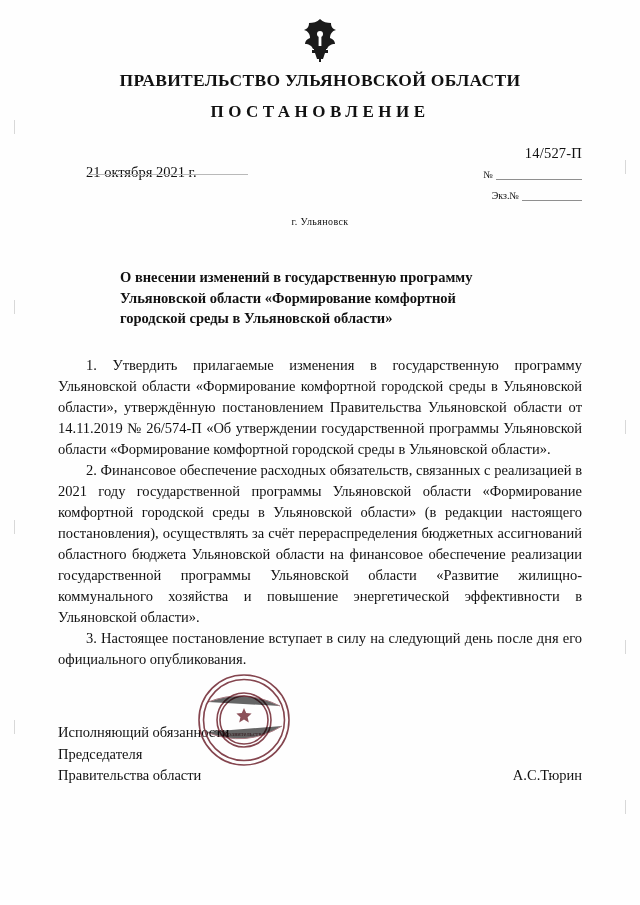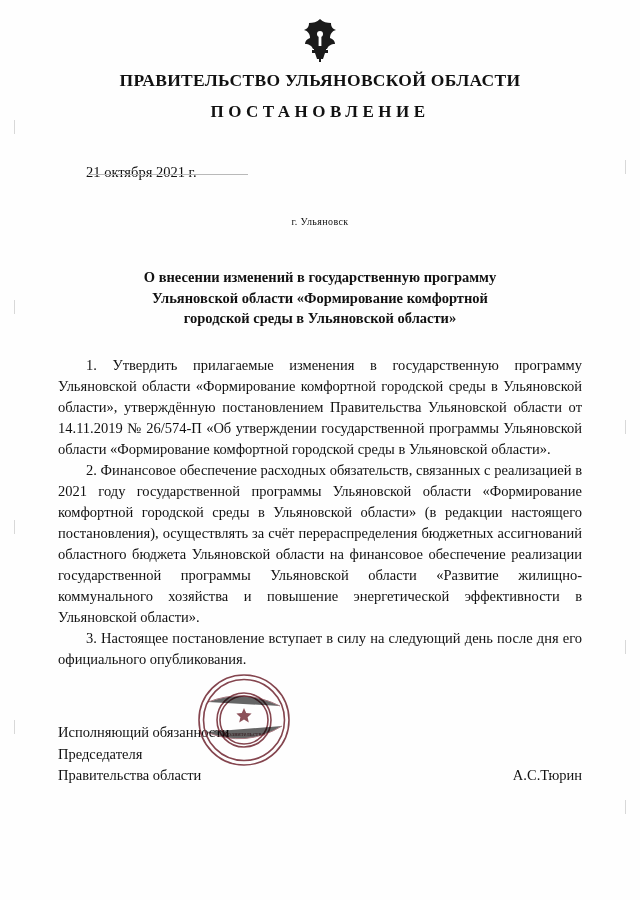--- a/index.html
+++ b/index.html
@@ -117,21 +117,21 @@
   .city {
     text-align: center;
     font-size: 10px;
     margin-top: 12px;
     letter-spacing: 0.4px;
   }
 
   .doc-subject {
     margin: 40px auto 8px auto;
     width: 400px;
-    text-align: center;
+    text-align: left;
     font-size: 14.5px;
     font-weight: bold;
     line-height: 1.42;
   }
 
   .body-text {
     margin-top: 26px;
     font-size: 14.5px;
     line-height: 1.45;
     text-align: justify;
@@ -201,20 +201,31 @@
       </svg>
     </span>
   </div>
 
   <div class="gov-title">ПРАВИТЕЛЬСТВО УЛЬЯНОВСКОЙ ОБЛАСТИ</div>
   <div class="doc-type">ПОСТАНОВЛЕНИЕ</div>
 
   <div class="meta-row">
     <div class="doc-date">21 октября 2021 г.</div>
     <div class="date-rule"></div>
+    <div class="num-block">
+      <div class="num-line">
+        <span class="doc-number">14/527-П</span>
+      </div>
+      <div class="num-line">
+        <span class="num-label">№</span><span class="num-rule"></span>
+      </div>
+      <div class="exz-line">
+        <span class="num-label">Экз.№</span><span class="exz-rule"></span>
+      </div>
+    </div>
   </div>
 
   <div class="city">г. Ульяновск</div>
 
   <div class="doc-subject">О внесении изменений в государственную программу Ульяновской области «Формирование комфортной городской среды в Ульяновской области»</div>
 
   <div class="body-text">
     <p>1. Утвердить прилагаемые изменения в государственную программу Ульяновской области «Формирование комфортной городской среды в Ульяновской области», утверждённую постановлением Правительства Ульяновской области от 14.11.2019 № 26/574-П «Об утверждении государственной программы Ульяновской области «Формирование комфортной городской среды в Ульяновской области».</p>
     <p>2. Финансовое обеспечение расходных обязательств, связанных с реализацией в 2021 году государственной программы Ульяновской области «Формирование комфортной городской среды в Ульяновской области» (в редакции настоящего постановления), осуществлять за счёт перераспределения бюджетных ассигнований областного бюджета Ульяновской области на финансовое обеспечение реализации государственной программы Ульяновской области «Развитие жилищно-коммунального хозяйства и повышение энергетической эффективности в Ульяновской области».</p>
     <p>3. Настоящее постановление вступает в силу на следующий день после дня его официального опубликования.</p>

